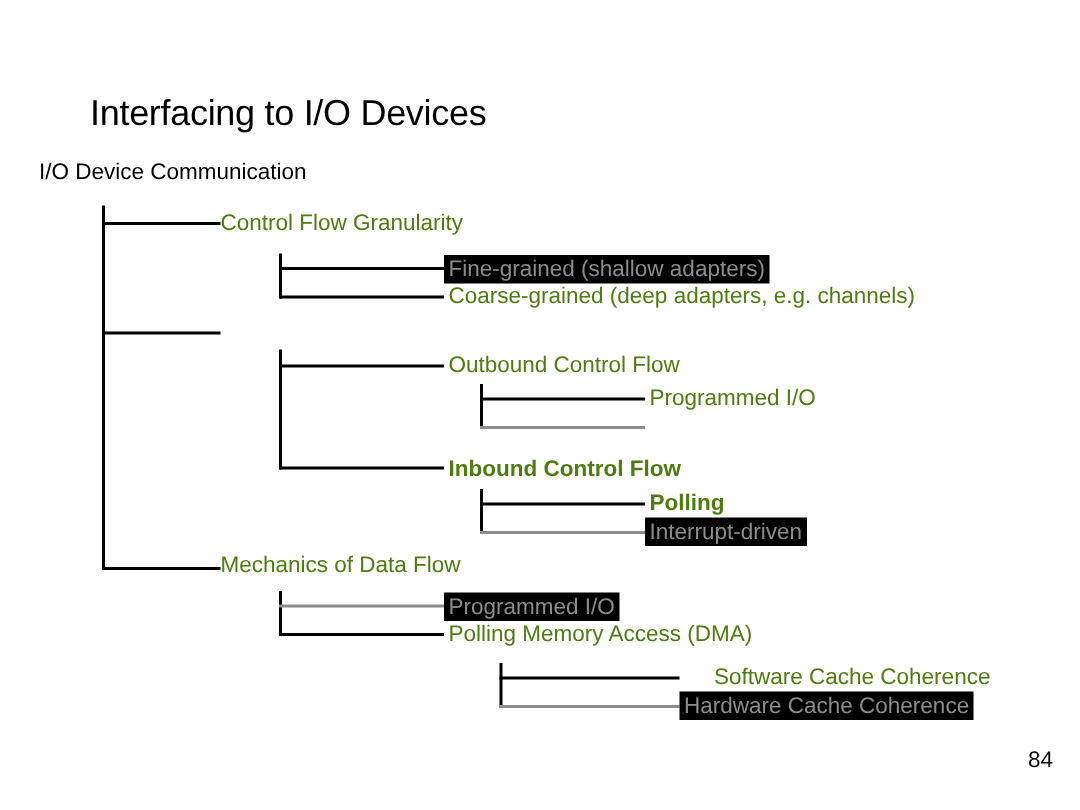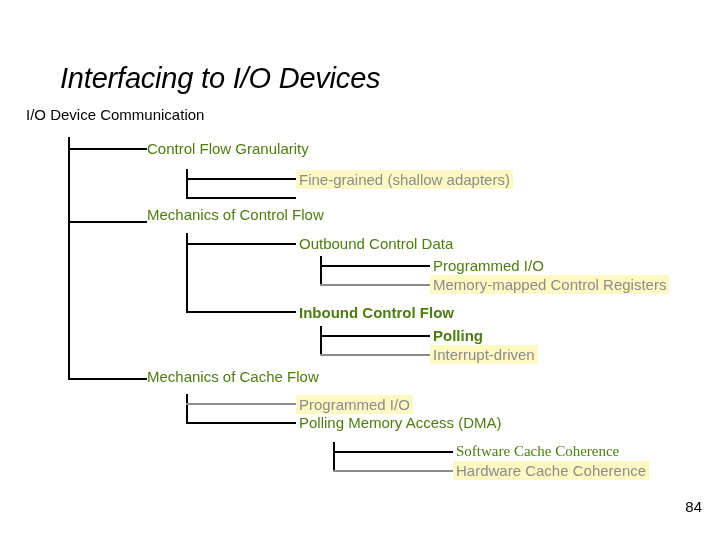--- a/index.html
+++ b/index.html
@@ -21,26 +21,25 @@
     top: 0;
     width: 720px;
     height: 540px;
     background: #ffffff;
   }
   
   .slide-title {
     position: absolute;
     left: 60px;
     top: 62px;
-    font-size: 29px;
+    font-size: 24px;
     font-weight: normal;
     letter-spacing: -0.2px;
     white-space: nowrap;
     color: #000000;
-    font-style: italic;
   }
   
   .root-label {
     position: absolute;
     left: 26px;
     top: 106px;
     font-size: 15px;
     white-space: nowrap;
     color: #000000;
     text-align: right;
@@ -48,21 +47,21 @@
   
   .node {
     position: absolute;
     font-size: 15px;
     white-space: nowrap;
     line-height: 17px;
     color: #4d7c0f;
   }
   .node.dim {
     color: #8c8c8c;
-    background: #fef9c3;
+    background: #000000;
     padding: 1px 3px;
     margin-left: -3px;
   }
   
   .vline {
     position: absolute;
     width: 2px;
     background: #000000;
   }
   .hline {
@@ -93,54 +92,53 @@
 
   <div class="vline" style="left:68px; top:137px; height:243px;"></div>
 
   <div class="hline" style="left:68px; top:148px; width:79px;"></div>
   <div class="node" style="left:147px; top:140px;">Control Flow Granularity</div>
 
   <div class="vline" style="left:186px; top:169px; height:30px;"></div>
   <div class="hline" style="left:186px; top:178px; width:110px;"></div>
   <div class="node dim" style="left:299px; top:170px;">Fine-grained (shallow adapters)</div>
   <div class="hline" style="left:186px; top:197px; width:110px;"></div>
+  <div class="node" style="left:299px; top:189px;">Coarse-grained (deep adapters, e.g. channels)</div>
 
   <div class="hline" style="left:68px; top:221px; width:79px;"></div>
-  <div class="node" style="left:147px; top:206px;">Mechanics of Control Flow</div>
 
   <div class="vline" style="left:186px; top:233px; height:80px;"></div>
 
   <div class="hline" style="left:186px; top:243px; width:110px;"></div>
-  <div class="node" style="left:299px; top:235px;">Outbound Control Data</div>
+  <div class="node" style="left:299px; top:235px;">Outbound Control Flow</div>
 
   <div class="vline" style="left:320px; top:256px; height:30px;"></div>
   <div class="hline" style="left:320px; top:265px; width:110px;"></div>
   <div class="node" style="left:433px; top:257px;">Programmed I/O</div>
   <div class="hline dimline" style="left:320px; top:284px; width:110px;"></div>
-  <div class="node dim" style="left:433px; top:275px;">Memory-mapped Control Registers</div>
 
   <div class="hline" style="left:186px; top:311px; width:110px;"></div>
   <div class="node" style="left:299px; top:304px;font-weight:bold;">Inbound Control Flow</div>
 
   <div class="vline" style="left:320px; top:326px; height:30px;"></div>
   <div class="hline" style="left:320px; top:335px; width:110px;"></div>
   <div class="node" style="left:433px; top:327px;font-weight:bold;">Polling</div>
   <div class="hline dimline" style="left:320px; top:354px; width:110px;"></div>
   <div class="node dim" style="left:433px; top:345px;">Interrupt-driven</div>
 
   <div class="hline" style="left:68px; top:378px; width:79px;"></div>
-  <div class="node" style="left:147px; top:368px;">Mechanics of Cache Flow</div>
+  <div class="node" style="left:147px; top:368px;">Mechanics of Data Flow</div>
 
   <div class="vline" style="left:186px; top:394px; height:30px;"></div>
   <div class="hline dimline" style="left:186px; top:403px; width:110px;"></div>
   <div class="node dim" style="left:299px; top:395px;">Programmed I/O</div>
   <div class="hline" style="left:186px; top:422px; width:110px;"></div>
   <div class="node" style="left:299px; top:414px;">Polling Memory Access (DMA)</div>
 
   <div class="vline" style="left:333px; top:442px; height:30px;"></div>
   <div class="hline" style="left:333px; top:451px; width:120px;"></div>
-  <div class="node" style="left:456px; top:443px;font-family:Liberation Serif, serif;">Software Cache Coherence</div>
+  <div class="node" style="left:476px; top:443px;">Software Cache Coherence</div>
   <div class="hline dimline" style="left:333px; top:470px; width:120px;"></div>
   <div class="node dim" style="left:456px; top:461px;">Hardware Cache Coherence</div>
 
   <div class="page-number">84</div>
 
 </div>
 
 </body></html>

